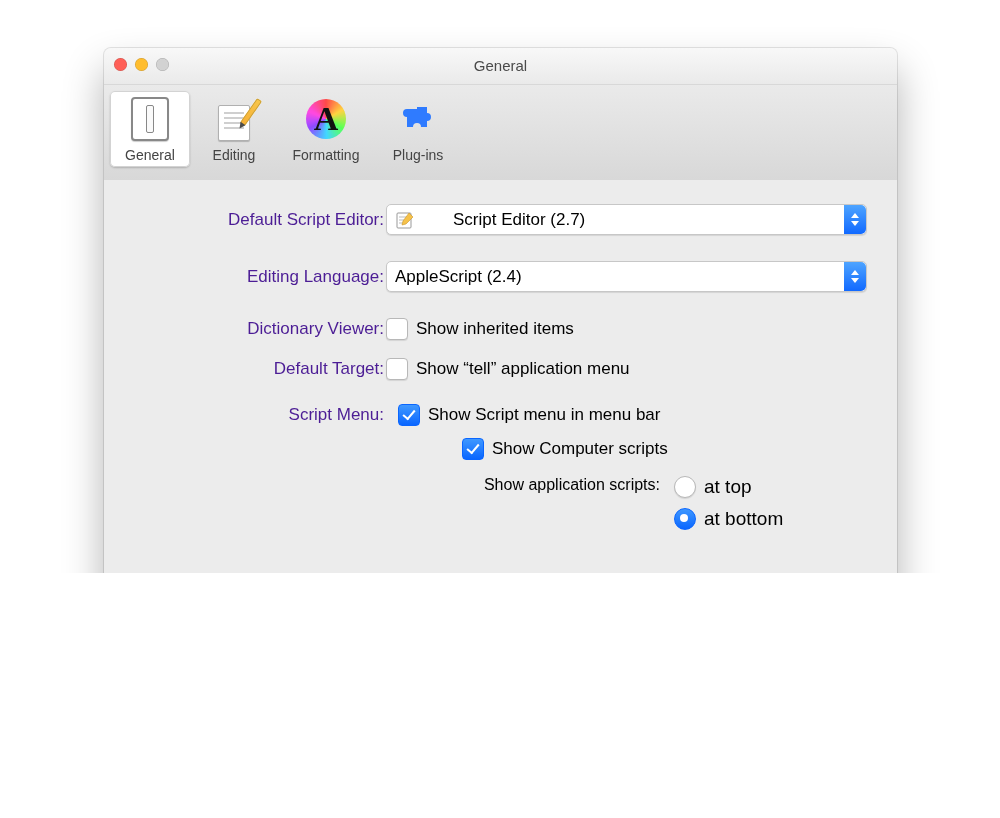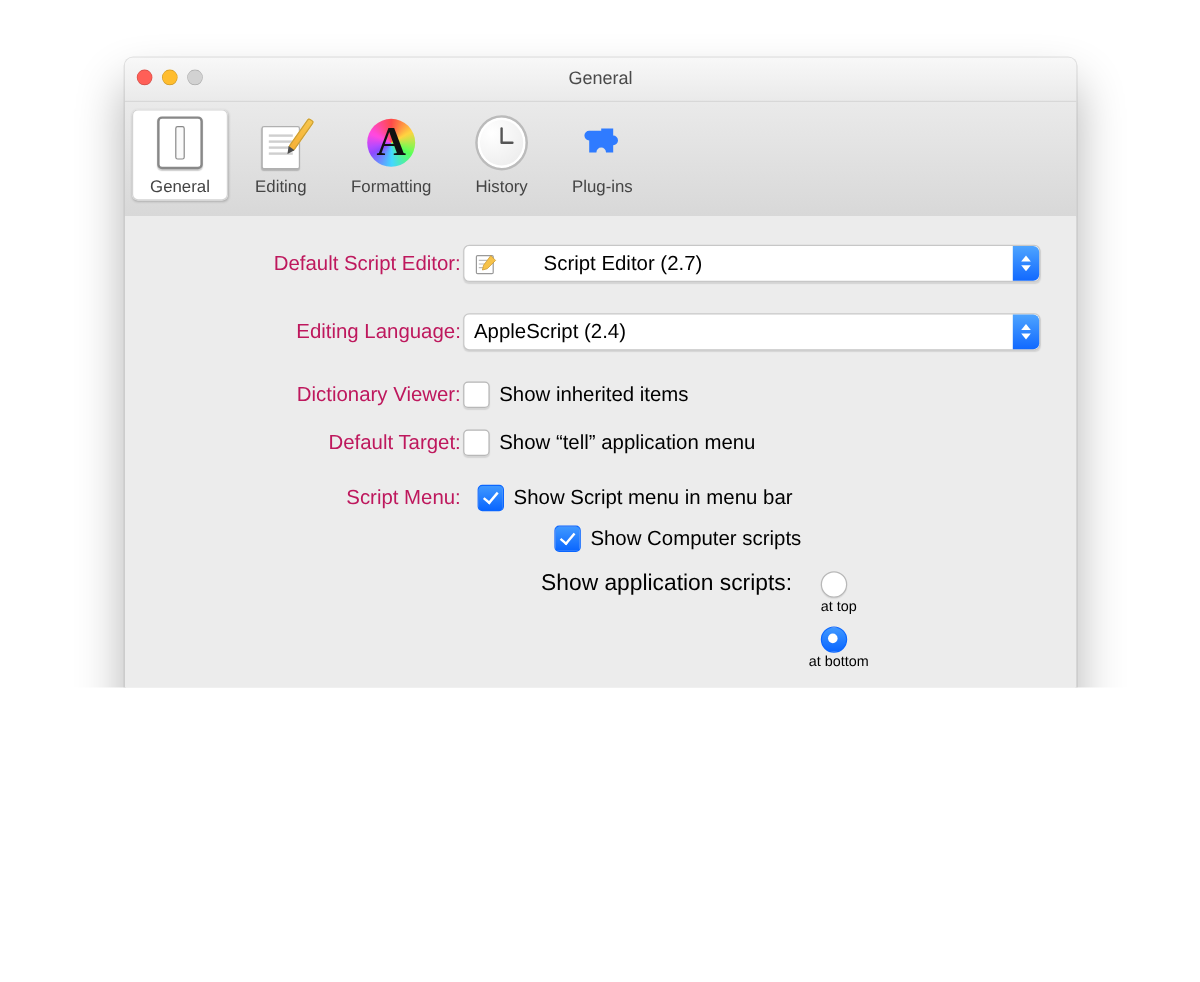--- a/index.html
+++ b/index.html
@@ -166,21 +166,21 @@
     display: flex;
     align-items: center;
     margin-bottom: 18px;
   }
   .row.wide { margin-bottom: 26px; }
   .lbl {
     width: 260px;
     text-align: right;
     padding-right: 2px;
     font-size: 17px;
-    color: #be185d;
+    color: #4c1d95;
     flex-shrink: 0;
   }
   .val {
     flex: 1;
     display: flex;
     align-items: center;
   }
   
   .popup {
     flex: 1;
@@ -248,24 +248,24 @@
     margin-left:270px;
   }
   .subrow{
     display:flex;align-items:center;margin-top:12px;padding-left:40px;
   }
   .indent{margin-left:28px;}
   .app-scripts{
     display:flex;align-items:flex-start;margin-top:16px;
   }
   .app-scripts .t{
-    font-size:19px;margin-right:14px;width:238px;text-align:right;margin-left:28px;
+    font-size:16px;margin-right:14px;width:238px;text-align:right;margin-left:28px;
   }
   .radios{display:flex;flex-direction:column;gap:10px;}
-  .radioline{display:flex;align-items:center;font-size:12px;flex-direction:column;}
+  .radioline{display:flex;align-items:center;font-size:19px;}
 </style>
 </head>
 <body>
 
 <div class="stage">
   <div class="window">
 
     <div class="titlebar">
       <div class="traffic">
         <div class="tl red"></div>
@@ -292,26 +292,20 @@
         <div class="label">Editing</div>
       </div>
       <div class="tool fmt">
         <div class="icon">
             <div class="ic-formatting">
               <div class="disc"></div>
               <div class="a">A</div>
             </div>
           </div>
         <div class="label">Formatting</div>
-      </div>
-      <div class="tool">
-        <div class="icon">
-            <div class="ic-history"></div>
-          </div>
-        <div class="label">History</div>
       </div>
       <div class="tool">
         <div class="icon">
           <svg class="ic-plugins" viewBox="0 0 44 44">
             <path fill="#2f7bff" d="M18 6h10v6a4 4 0 1 1 0 8v6h-6a4 4 0 1 0-8 0H8V16a4 4 0 1 1 0-8h10z" transform="translate(3 4) scale(1.0)"></path>
           </svg>
         </div>
         <div class="label">Plug-ins</div>
       </div>
     </div>

